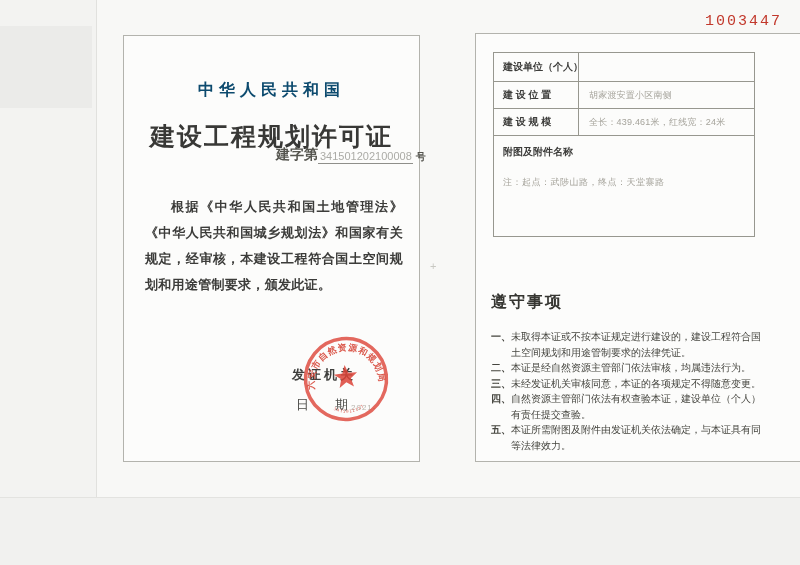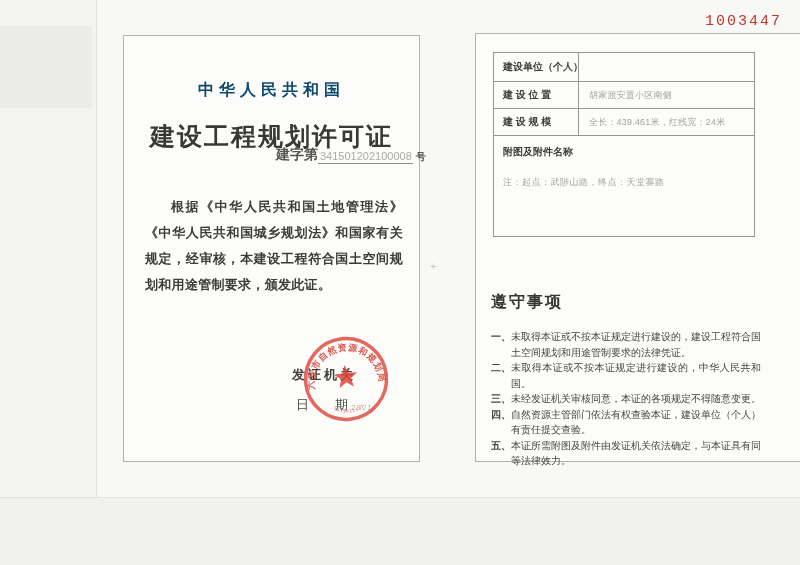--- a/index.html
+++ b/index.html
@@ -125,21 +125,21 @@
 
   <div class="abs notice-title">遵守事项</div>
 
   <div class="abs notice-list">
     <div class="notice-item">
       <span class="n-num">一、</span>
       <span class="n-txt">未取得本证或不按本证规定进行建设的，建设工程符合国土空间规划和用途管制要求的法律凭证。</span>
     </div>
     <div class="notice-item">
       <span class="n-num">二、</span>
-      <span class="n-txt">未取得本证或不按本证规定进行建设的，中华人民共和国。</span>
+      <span class="n-txt">本证是经自然资源主管部门依法审核，均属违法行为。</span>
     </div>
     <div class="notice-item">
       <span class="n-num">三、</span>
       <span class="n-txt">未经发证机关审核同意，本证的各项规定不得随意变更。</span>
     </div>
     <div class="notice-item">
       <span class="n-num">四、</span>
       <span class="n-txt">自然资源主管部门依法有权查验本证，建设单位（个人）有责任提交查验。</span>
     </div>
     <div class="notice-item">

